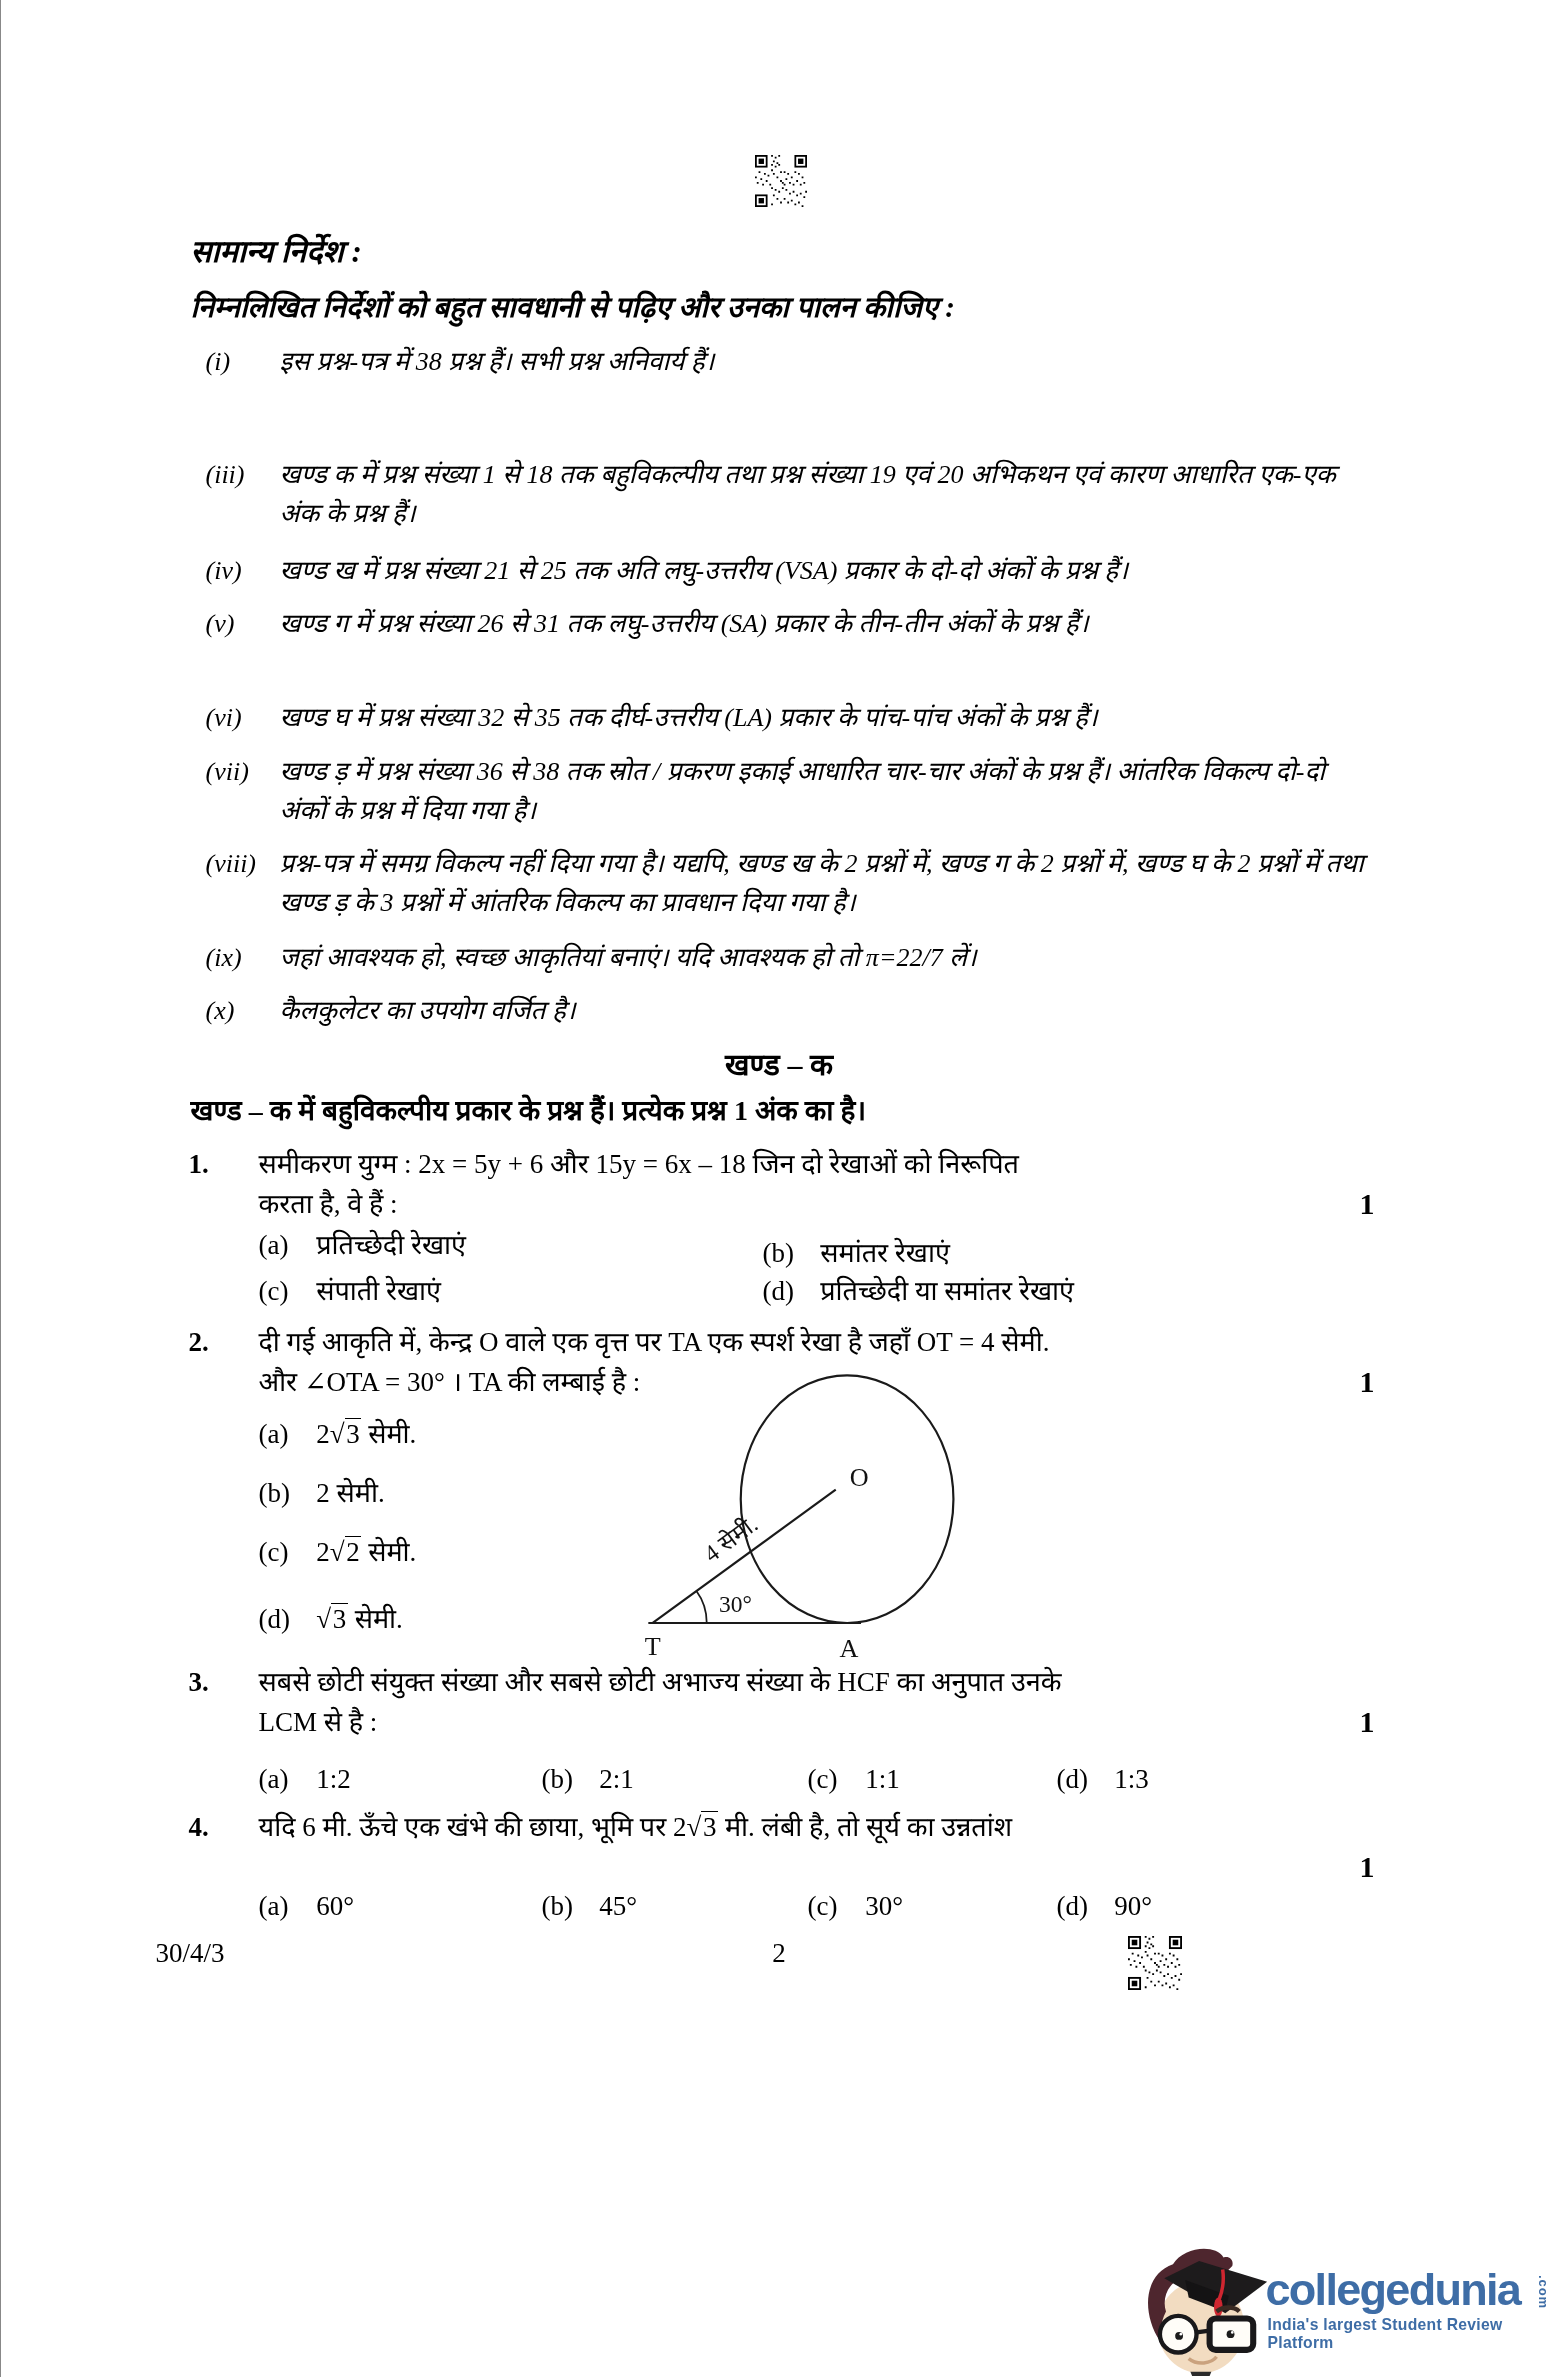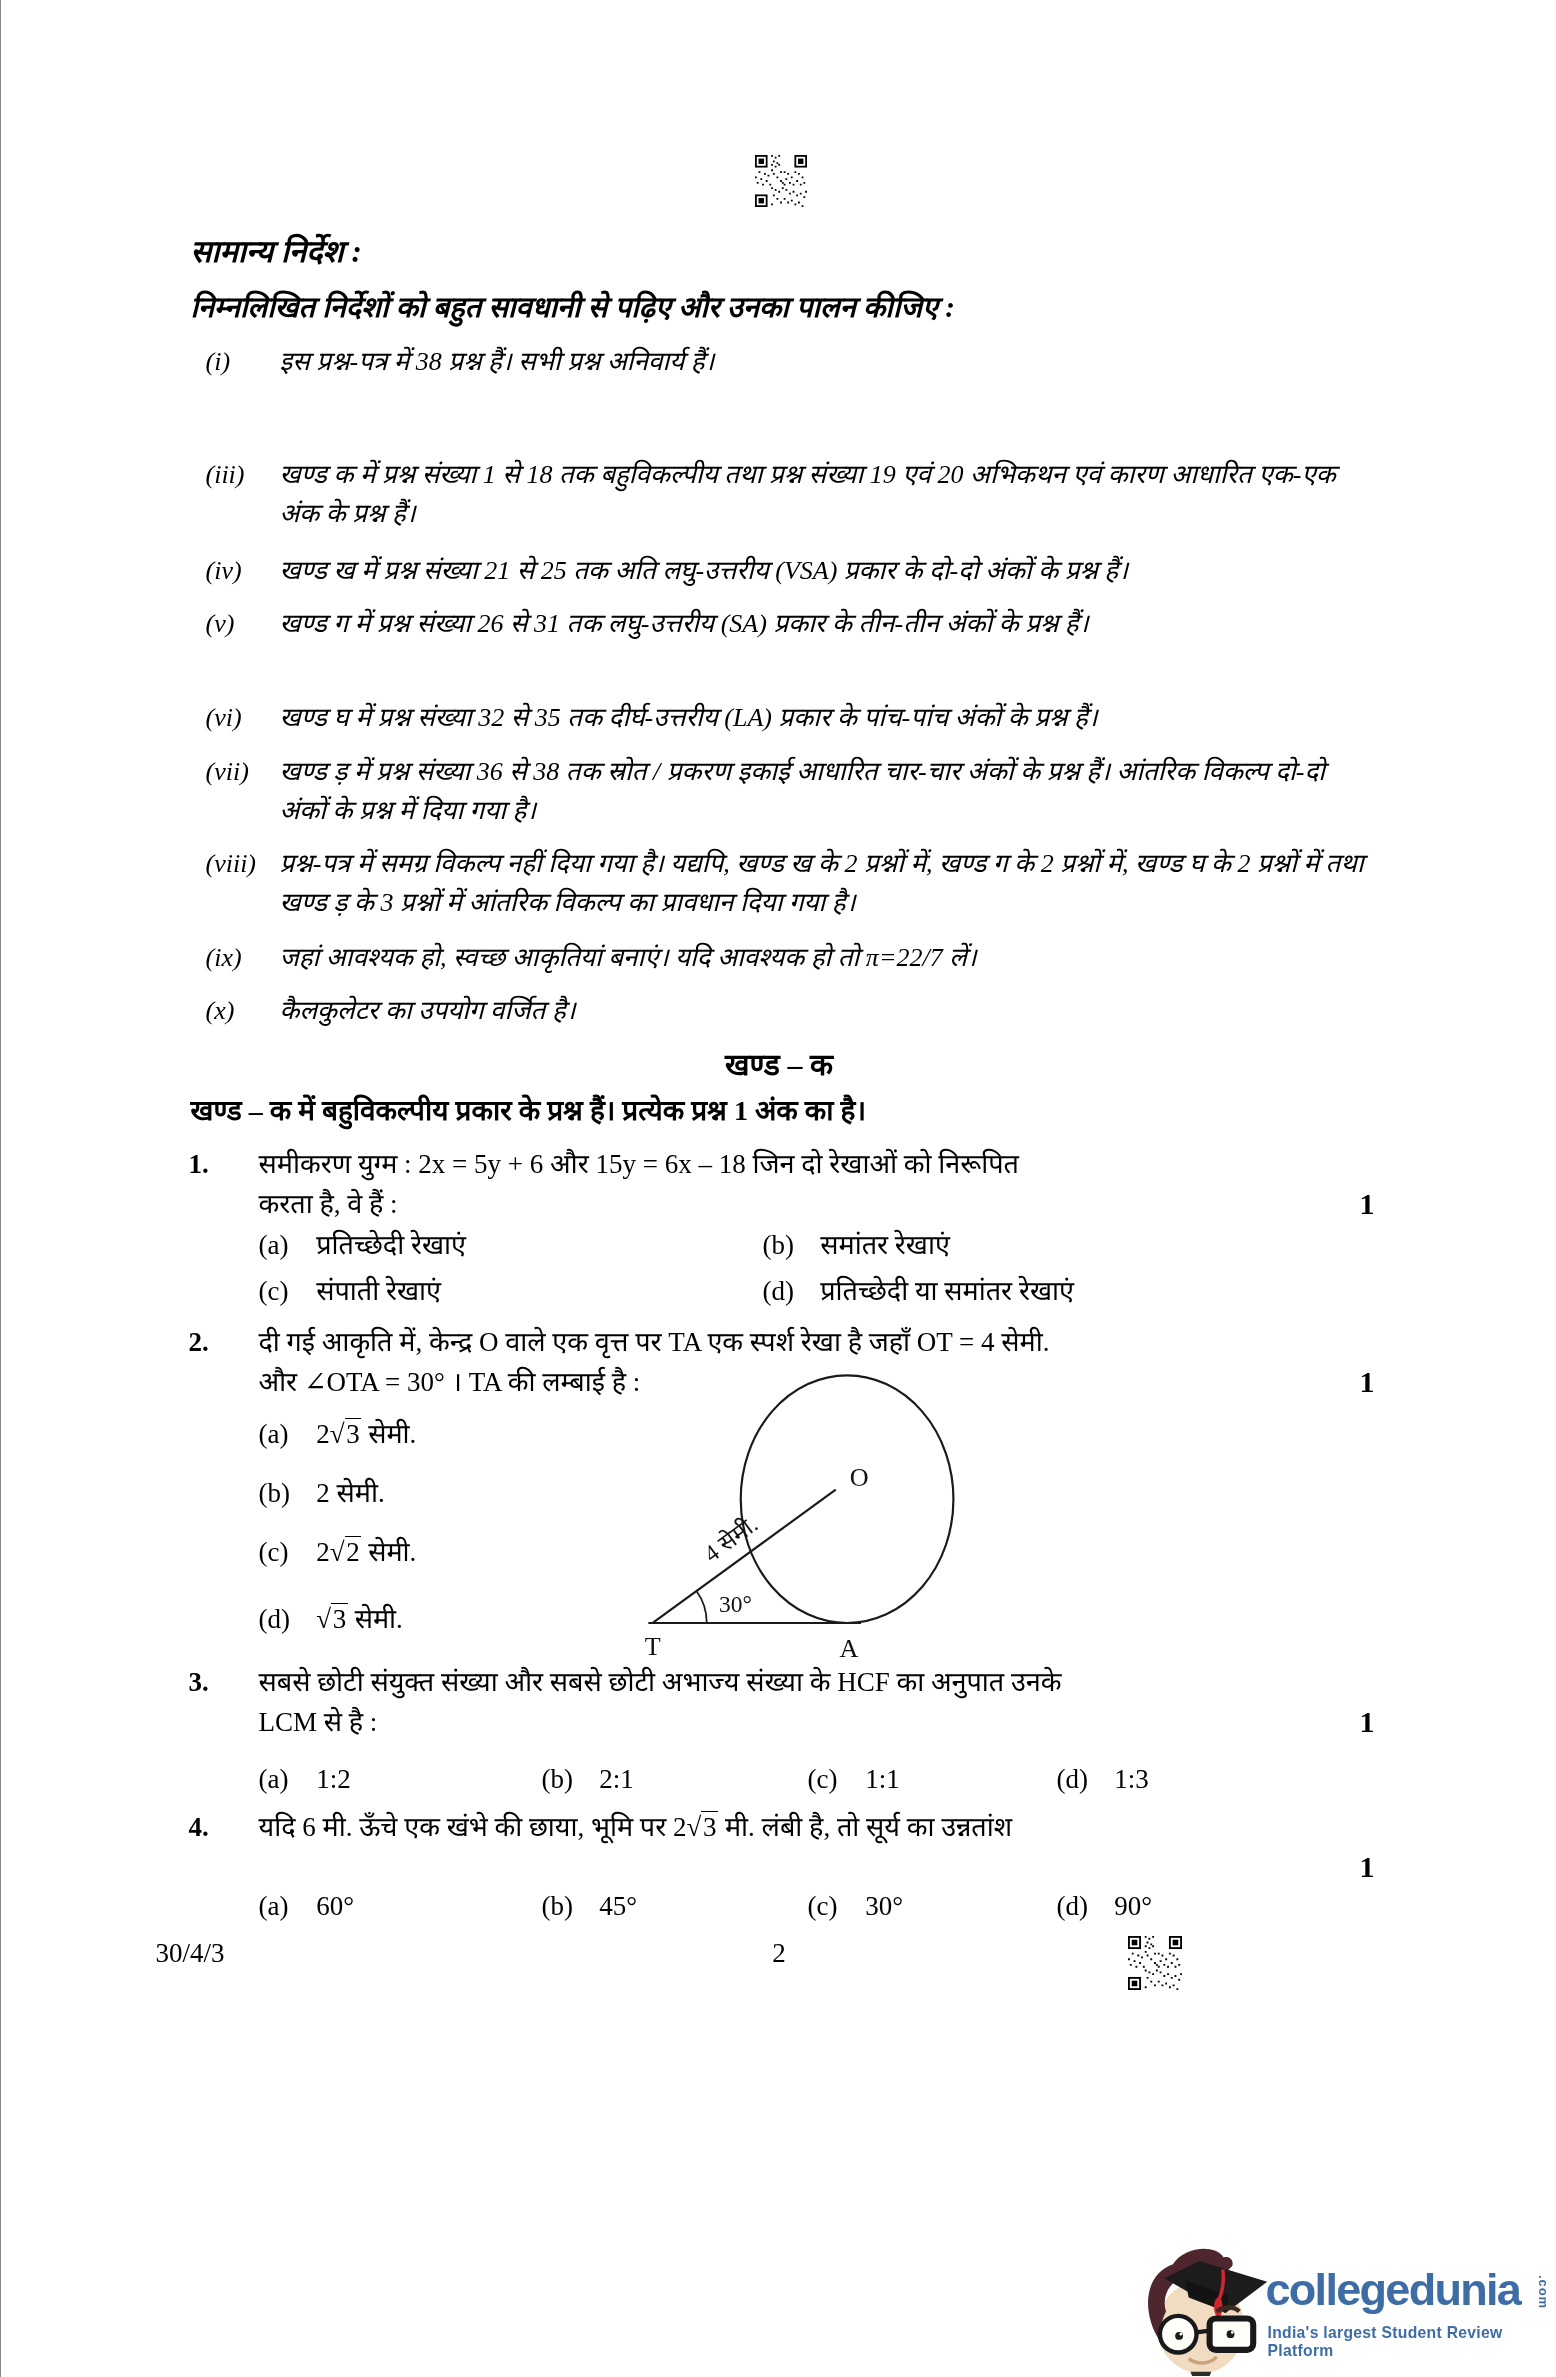--- a/index.html
+++ b/index.html
@@ -33,21 +33,21 @@
   .diagram text{font-family:"Liberation Serif","DejaVu Serif",serif;fill:#111;}
   
   .f-code{position:absolute;left:155px;top:1938px;font-size:27px;}
   .f-page{position:absolute;left:0;top:1938px;width:1557px;text-align:center;font-size:27px;}
   .qr{position:absolute;}
   
   .logo{position:absolute;left:1136px;top:2224px;width:419px;height:153px;font-family:"Liberation Sans","DejaVu Sans",sans-serif;}
   .mascot{position:absolute;left:1.7px;top:1.7px;}
   .brand{position:absolute;left:129px;top:31px;font-size:45px;font-weight:bold;color:#3e6da6;letter-spacing:-1.7px;margin-top:9px;}
   .brand-dom{position:absolute;left:399px;top:51px;font-size:13px;font-weight:bold;color:#3e6da6;writing-mode:vertical-rl;letter-spacing:0.9px;}
-  .tagline{position:absolute;left:131px;top:92px;font-size:15.7px;font-weight:bold;color:#3e6da6;letter-spacing:0.3px;margin-top:8px;}
+  .tagline{position:absolute;left:131px;top:92px;font-size:15.7px;font-weight:bold;color:#3e6da6;letter-spacing:0.3px;}
 </style>
 </head>
 <body>
 
 <div class="page">
 
   <svg class="qr" style="left:754px;top:155px" width="52" height="52" viewBox="0 0 29 29">
     <rect x="0" y="0" width="29" height="29" fill="#fff"></rect>
     <g fill="#000">
       <rect x="0" y="0" width="7" height="7"></rect>
@@ -112,21 +112,21 @@
       <span>समीकरण युग्म : 2x = 5y + 6 और 15y = 6x – 18 जिन दो रेखाओं को निरूपित</span>
     </div>
     <div class="qline">
       <span>करता है, वे हैं :</span>
     </div>
     <div class="mark" style="top:40px">1</div>
     <span class="opt" style="top:80px;left:70px">
       <span class="olab">(a)</span>
       <span>प्रतिच्छेदी रेखाएं</span>
     </span>
-    <span class="opt" style="top:80px;left:574px">
+    <span class="opt" style="top:88px;left:574px">
       <span class="olab">(b)</span>
       <span>समांतर रेखाएं</span>
     </span>
     <span class="opt" style="top:126px;left:70px">
       <span class="olab">(c)</span>
       <span>संपाती रेखाएं</span>
     </span>
     <span class="opt" style="top:126px;left:574px">
       <span class="olab">(d)</span>
       <span>प्रतिच्छेदी या समांतर रेखाएं</span>

